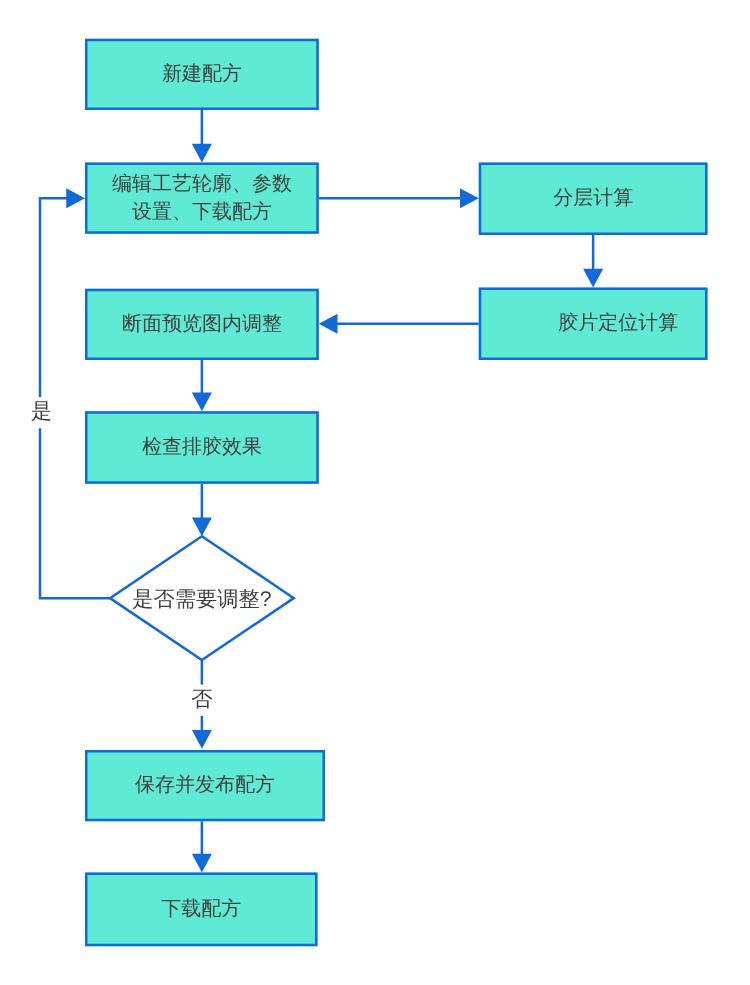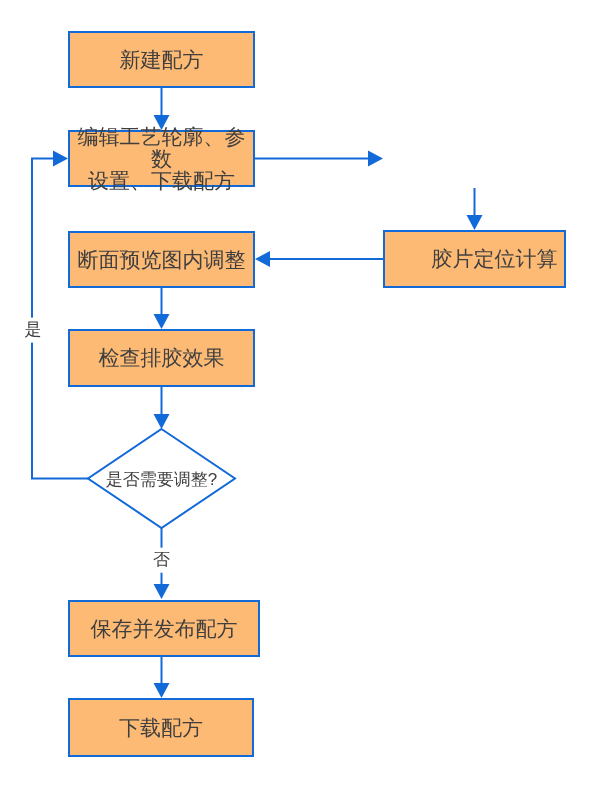--- a/index.html
+++ b/index.html
@@ -15,26 +15,26 @@
     font-family:"Liberation Sans","DejaVu Sans",sans-serif;
     overflow:hidden;
   }
   .wires{position:absolute;left:0;top:0;width:600px;height:788px;}
   .wire{stroke:var(--line);stroke-width:2;fill:none;}
   .arrowhead{fill:var(--line);stroke:none;}
   .diamond-shape{fill:#ffffff;stroke:var(--line);stroke-width:2;}
   .node{
     position:absolute;
     box-sizing:border-box;
-    background:#fdba74;
+    background:#5eead4;
     border:2px solid var(--line);
     display:flex;align-items:center;justify-content:center;
     text-align:center;
     color:var(--text);
-    font-size:21px;
+    font-size:16px;
     line-height:22px;
   }
   .node .multiline span{display:block;text-align:center;}
   .diamond-label{
     position:absolute;
     transform:translate(-50%,-50%);
     color:var(--text);
     font-size:17px;
     white-space:nowrap;
   }
@@ -90,20 +90,23 @@
     <span>新建配方</span>
   </div>
 
   <div class="node" style="left:68px;top:130px;width:187px;height:57px;">
     <span class="multiline">
         <span>编辑工艺轮廓、参数</span>
         <span>设置、下载配方</span>
       </span>
   </div>
 
+  <div class="node" style="left:383px;top:130px;width:183px;height:58px;">
+    <span>分层计算</span>
+  </div>
 
   <div class="node" style="left:383px;top:230px;width:183px;height:58px;padding-left:40px;">
     <span>胶片定位计算</span>
   </div>
 
   <div class="node" style="left:68px;top:329px;width:187px;height:58px;">
     <span>检查排胶效果</span>
   </div>
 
   <div class="node" style="left:68px;top:231px;width:187px;height:57px;">

